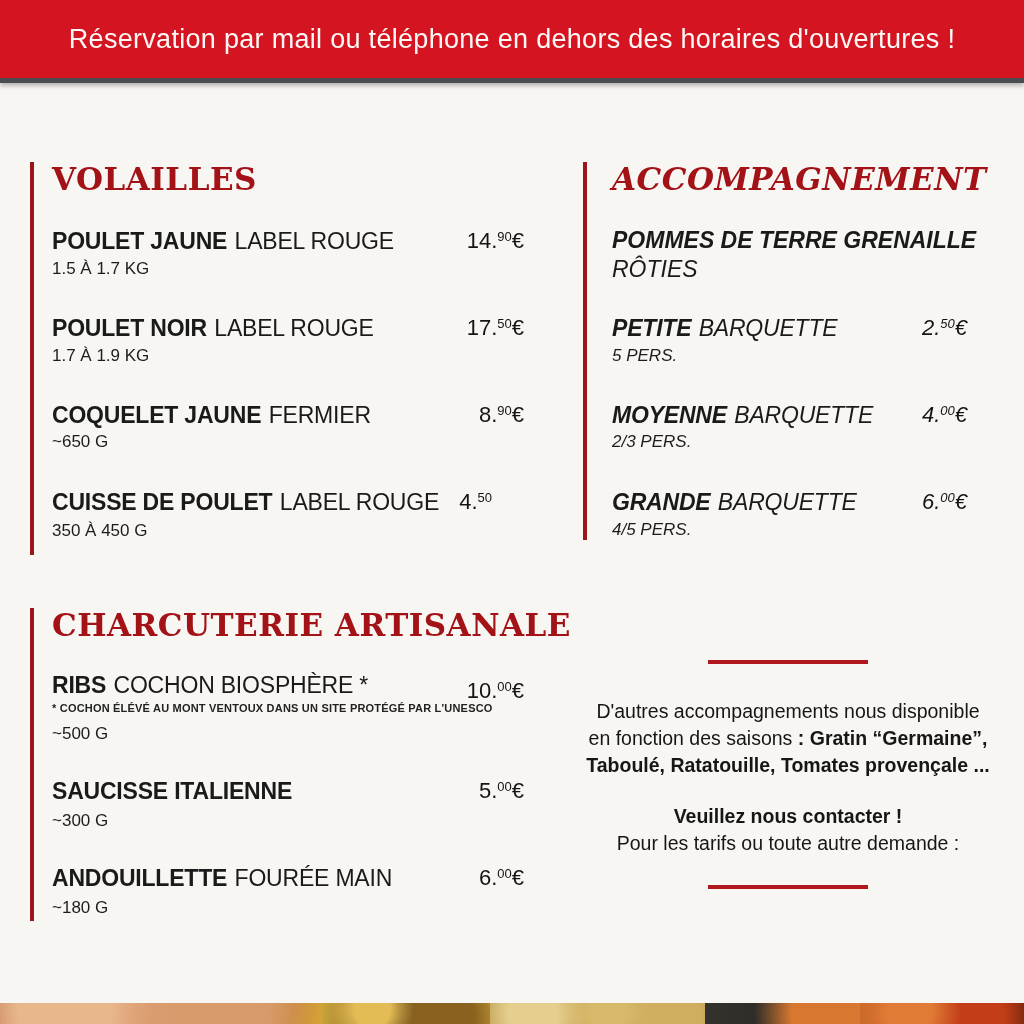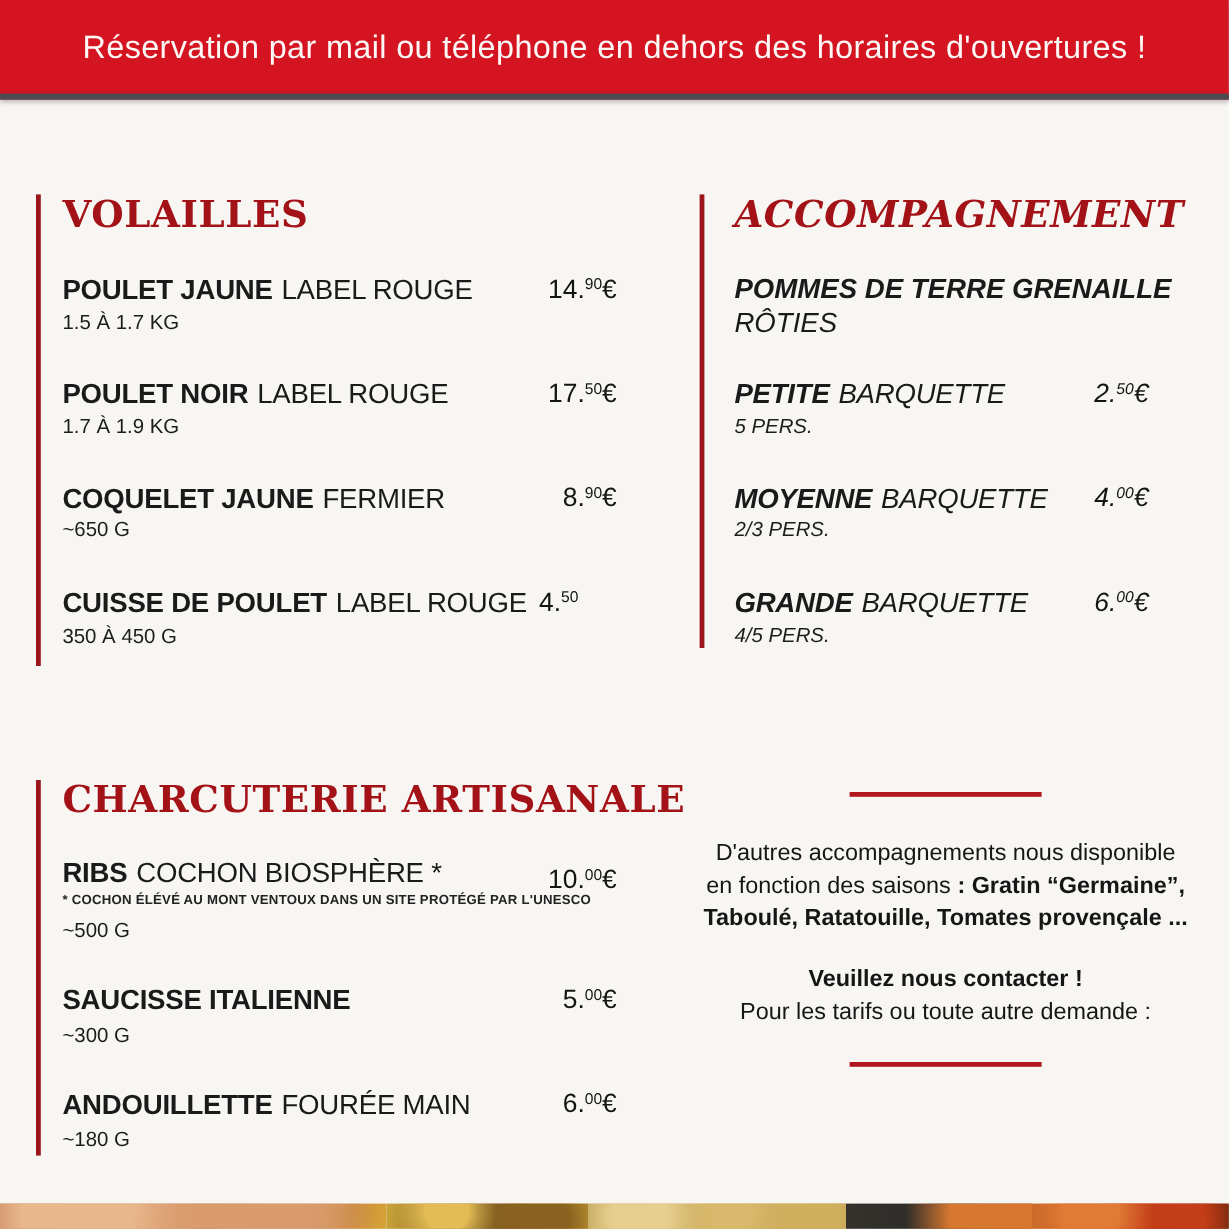--- a/index.html
+++ b/index.html
@@ -18,21 +18,21 @@
     background:#d41420;
     border-bottom:5px solid #4b4c51;
     box-shadow:0 3px 4px rgba(70,70,75,.35);
     display:flex;align-items:center;justify-content:center;
   }
   .banner span{
     color:#fdf8f6;font-size:27px;font-weight:400;letter-spacing:.3px;
   }
 
   
-  .sec{position:absolute;}
+  .sec{position:absolute;padding-left:10px;}
   .bar{position:absolute;left:0;top:0;width:4px;background:#9a161c;}
   .heading{
     position:absolute;left:22px;top:0;margin:0;
     font-family:"DejaVu Serif","Liberation Serif",serif;
     font-weight:700;font-size:31px;line-height:34px;
     color:#a31217;letter-spacing:.5px;white-space:nowrap;
   }
   .row{position:absolute;left:22px;right:0;height:26px;}
   .title{font-size:23px;line-height:26px;letter-spacing:-.2px;white-space:nowrap;}
   .title .b{font-weight:700;}
@@ -149,21 +149,21 @@
     </div>
     <div class="sub" style="top:270px;left:29px;">2/3 PERS.</div>
 
     <div class="row" style="top:327px;left:29px;">
       <div class="title"><span class="b">GRANDE</span><span class="rest">BARQUETTE</span></div>
       <div class="price"><span>6.</span><span class="sup">00</span><span>€</span></div>
     </div>
     <div class="sub" style="top:358px;left:29px;">4/5 PERS.</div>
   </section>
 
-  <section class="sec" style="left:30px;top:650px;width:484px;height:320px;">
+  <section class="sec" style="left:30px;top:608px;width:484px;height:320px;">
     <div class="bar" style="height:313px;"></div>
     <h2 class="heading">CHARCUTERIE ARTISANALE</h2>
 
     <div class="row" style="top:64px;">
       <div class="title"><span class="b">RIBS</span><span class="rest">COCHON BIOSPHÈRE *</span></div>
       <div class="price" style="top:6px;"><span>10.</span><span class="sup">00</span><span>€</span></div>
     </div>
     <div class="footnote" style="top:94px;">* COCHON ÉLÉVÉ AU MONT VENTOUX DANS UN SITE PROTÉGÉ PAR L'UNESCO</div>
     <div class="sub" style="top:116px;">~500 G</div>
 

